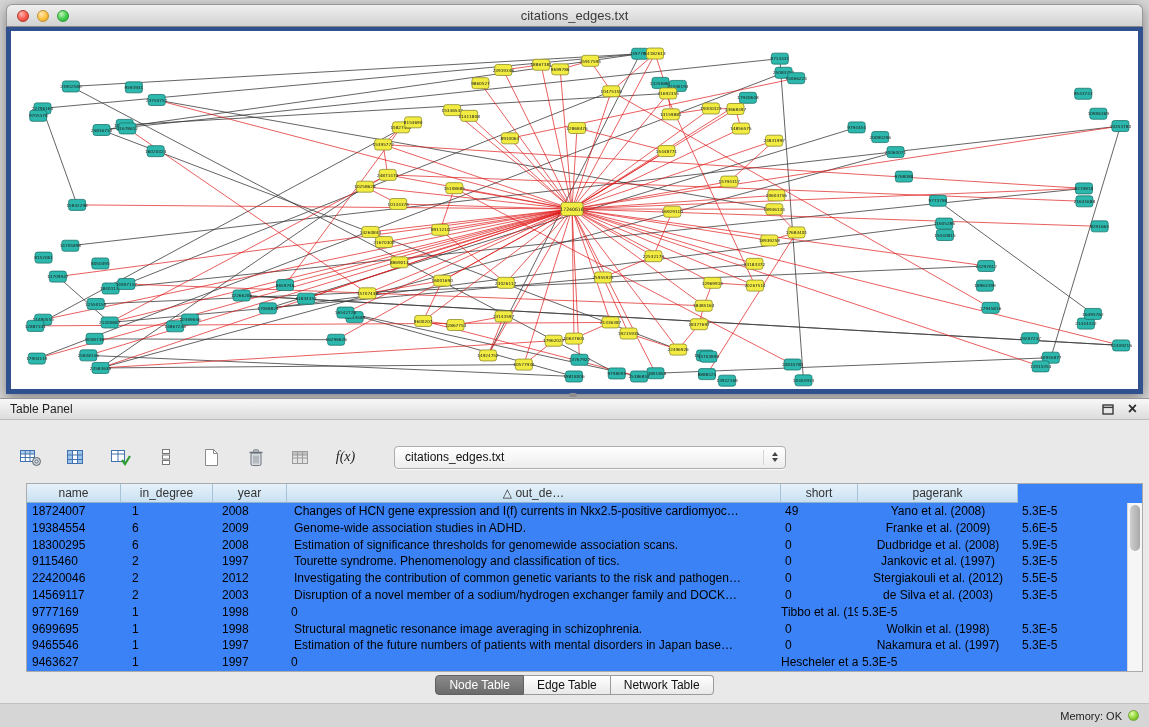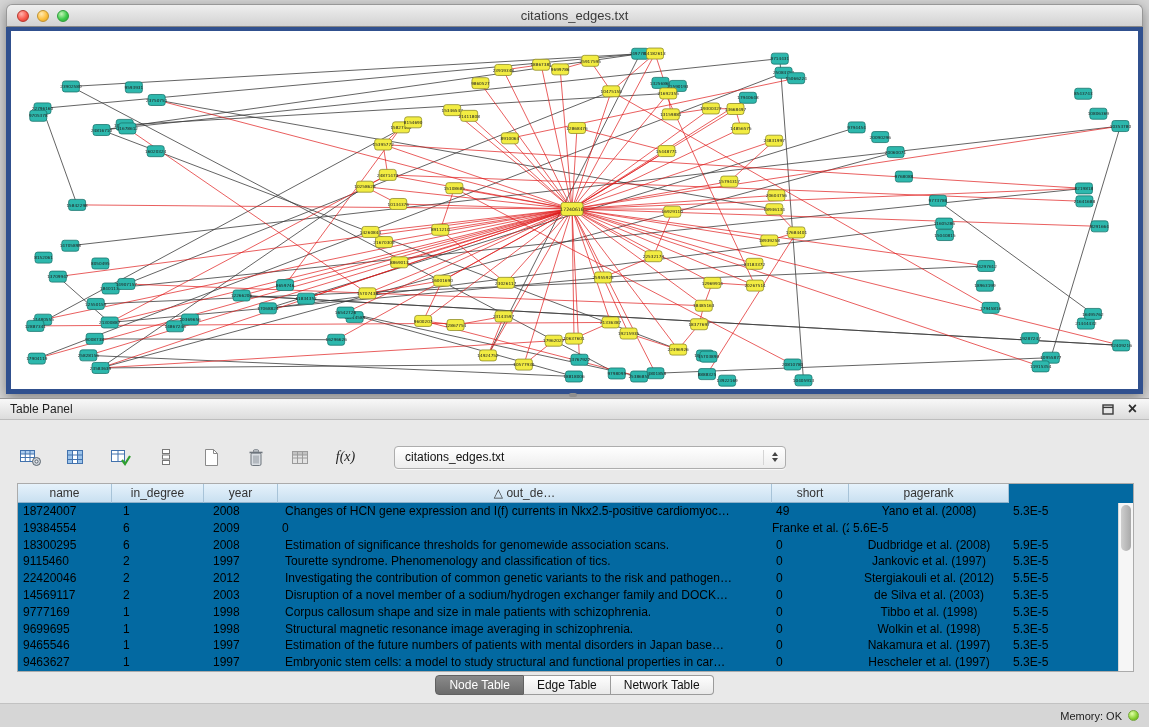--- a/index.html
+++ b/index.html
@@ -28,21 +28,21 @@
   .tp-toolbar{position:absolute;top:46px;left:18px;display:flex;align-items:center;}
   button{background:none;border:none;padding:0;font:inherit;cursor:default;}
   .tbi{width:25px;height:24px;display:flex;align-items:center;justify-content:center;margin-right:20px;}
   .fx{font-family:"Liberation Serif",serif;font-style:italic;font-size:14px;color:#222;}
   .combo{margin-left:16px;width:392px;height:23px;background:linear-gradient(#ffffff,#ededed);border:1px solid #adadad;border-radius:4px;display:flex;align-items:center;padding:0 7px 0 10px;font-size:12px;color:#111;box-shadow:0 1px 0 rgba(255,255,255,.7);}
   .combo .arrows{margin-left:auto;display:flex;flex-direction:column;gap:2px;align-items:center;justify-content:center;padding-left:8px;border-left:1px solid #d5d5d5;height:15px;}
   .arr{width:0;height:0;border-left:3.5px solid transparent;border-right:3.5px solid transparent;}
   .arr.up{border-bottom:4px solid #444;}
   .arr.dn{border-top:4px solid #444;}
 
-  .tp-table{position:absolute;left:17px;top:84px;width:1117px;height:189px;background:#0369a1;border:1px solid #ababab;}
+  .tp-table{position:absolute;left:26px;top:84px;width:1117px;height:189px;background:#3b82f6;border:1px solid #ababab;}
   .grid7{display:grid;grid-template-columns:94px 92px 74px 494px 77px 160px 1fr;}
   .thead{height:19px;}
   .th{background:linear-gradient(#e6f2fb,#c9e0f1);border-right:1px solid #a7c3d8;border-bottom:1px solid #8fb2cb;font-size:12px;color:#333;display:flex;align-items:center;justify-content:center;white-space:nowrap;overflow:hidden;}
   .rows{position:absolute;left:0;top:19px;right:15px;bottom:0;overflow:hidden;}
   .tr{height:16.8px;align-items:center;}
   .td{font-size:12px;color:#000;white-space:nowrap;overflow:hidden;line-height:16.8px;}
   .c0{padding-left:5px;}.c1{padding-left:11px;}.c2{padding-left:9px;}.c3{padding-left:7px;}.c4{padding-left:4px;}.c5{text-align:center;}.c6{padding-left:4px;}
   .vscroll{position:absolute;top:19px;right:0;bottom:0;width:15px;background:#f6f6f6;border-left:1px solid #d8d8d8;}
   .thumb{position:absolute;top:2px;left:2px;width:10px;height:46px;border-radius:5px;background:linear-gradient(90deg,#cfcfcf,#a9a9a9);}
 
@@ -857,20 +857,21 @@
           <div class="td c2">2008</div>
           <div class="td c3">Changes of HCN gene expression and I(f) currents in Nkx2.5-positive cardiomyoc…</div>
           <div class="td c4">49</div>
           <div class="td c5">Yano et al. (2008)</div>
           <div class="td c6">5.3E-5</div>
         </div>
         <div class="tr grid7">
           <div class="td c0">19384554</div>
           <div class="td c1">6</div>
           <div class="td c2">2009</div>
+          <div class="td c3">Genome-wide association studies in ADHD.</div>
           <div class="td c4">0</div>
           <div class="td c5">Franke et al. (2009)</div>
           <div class="td c6">5.6E-5</div>
         </div>
         <div class="tr grid7">
           <div class="td c0">18300295</div>
           <div class="td c1">6</div>
           <div class="td c2">2008</div>
           <div class="td c3">Estimation of significance thresholds for genomewide association scans.</div>
           <div class="td c4">0</div>
@@ -901,21 +902,20 @@
           <div class="td c2">2003</div>
           <div class="td c3">Disruption of a novel member of a sodium/hydrogen exchanger family and DOCK…</div>
           <div class="td c4">0</div>
           <div class="td c5">de Silva et al. (2003)</div>
           <div class="td c6">5.3E-5</div>
         </div>
         <div class="tr grid7">
           <div class="td c0">9777169</div>
           <div class="td c1">1</div>
           <div class="td c2">1998</div>
-          <div class="td c3">Corpus callosum shape and size in male patients with schizophrenia.</div>
           <div class="td c4">0</div>
           <div class="td c5">Tibbo et al. (1998)</div>
           <div class="td c6">5.3E-5</div>
         </div>
         <div class="tr grid7">
           <div class="td c0">9699695</div>
           <div class="td c1">1</div>
           <div class="td c2">1998</div>
           <div class="td c3">Structural magnetic resonance image averaging in schizophrenia.</div>
           <div class="td c4">0</div>
@@ -928,21 +928,20 @@
           <div class="td c2">1997</div>
           <div class="td c3">Estimation of the future numbers of patients with mental disorders in Japan base…</div>
           <div class="td c4">0</div>
           <div class="td c5">Nakamura et al. (1997)</div>
           <div class="td c6">5.3E-5</div>
         </div>
         <div class="tr grid7">
           <div class="td c0">9463627</div>
           <div class="td c1">1</div>
           <div class="td c2">1997</div>
-          <div class="td c3">Embryonic stem cells: a model to study structural and functional properties in car…</div>
           <div class="td c4">0</div>
           <div class="td c5">Hescheler et al. (1997)</div>
           <div class="td c6">5.3E-5</div>
         </div>
       </div>
     <div class="vscroll">
       <div class="thumb"></div>
     </div>
   </div>
 

